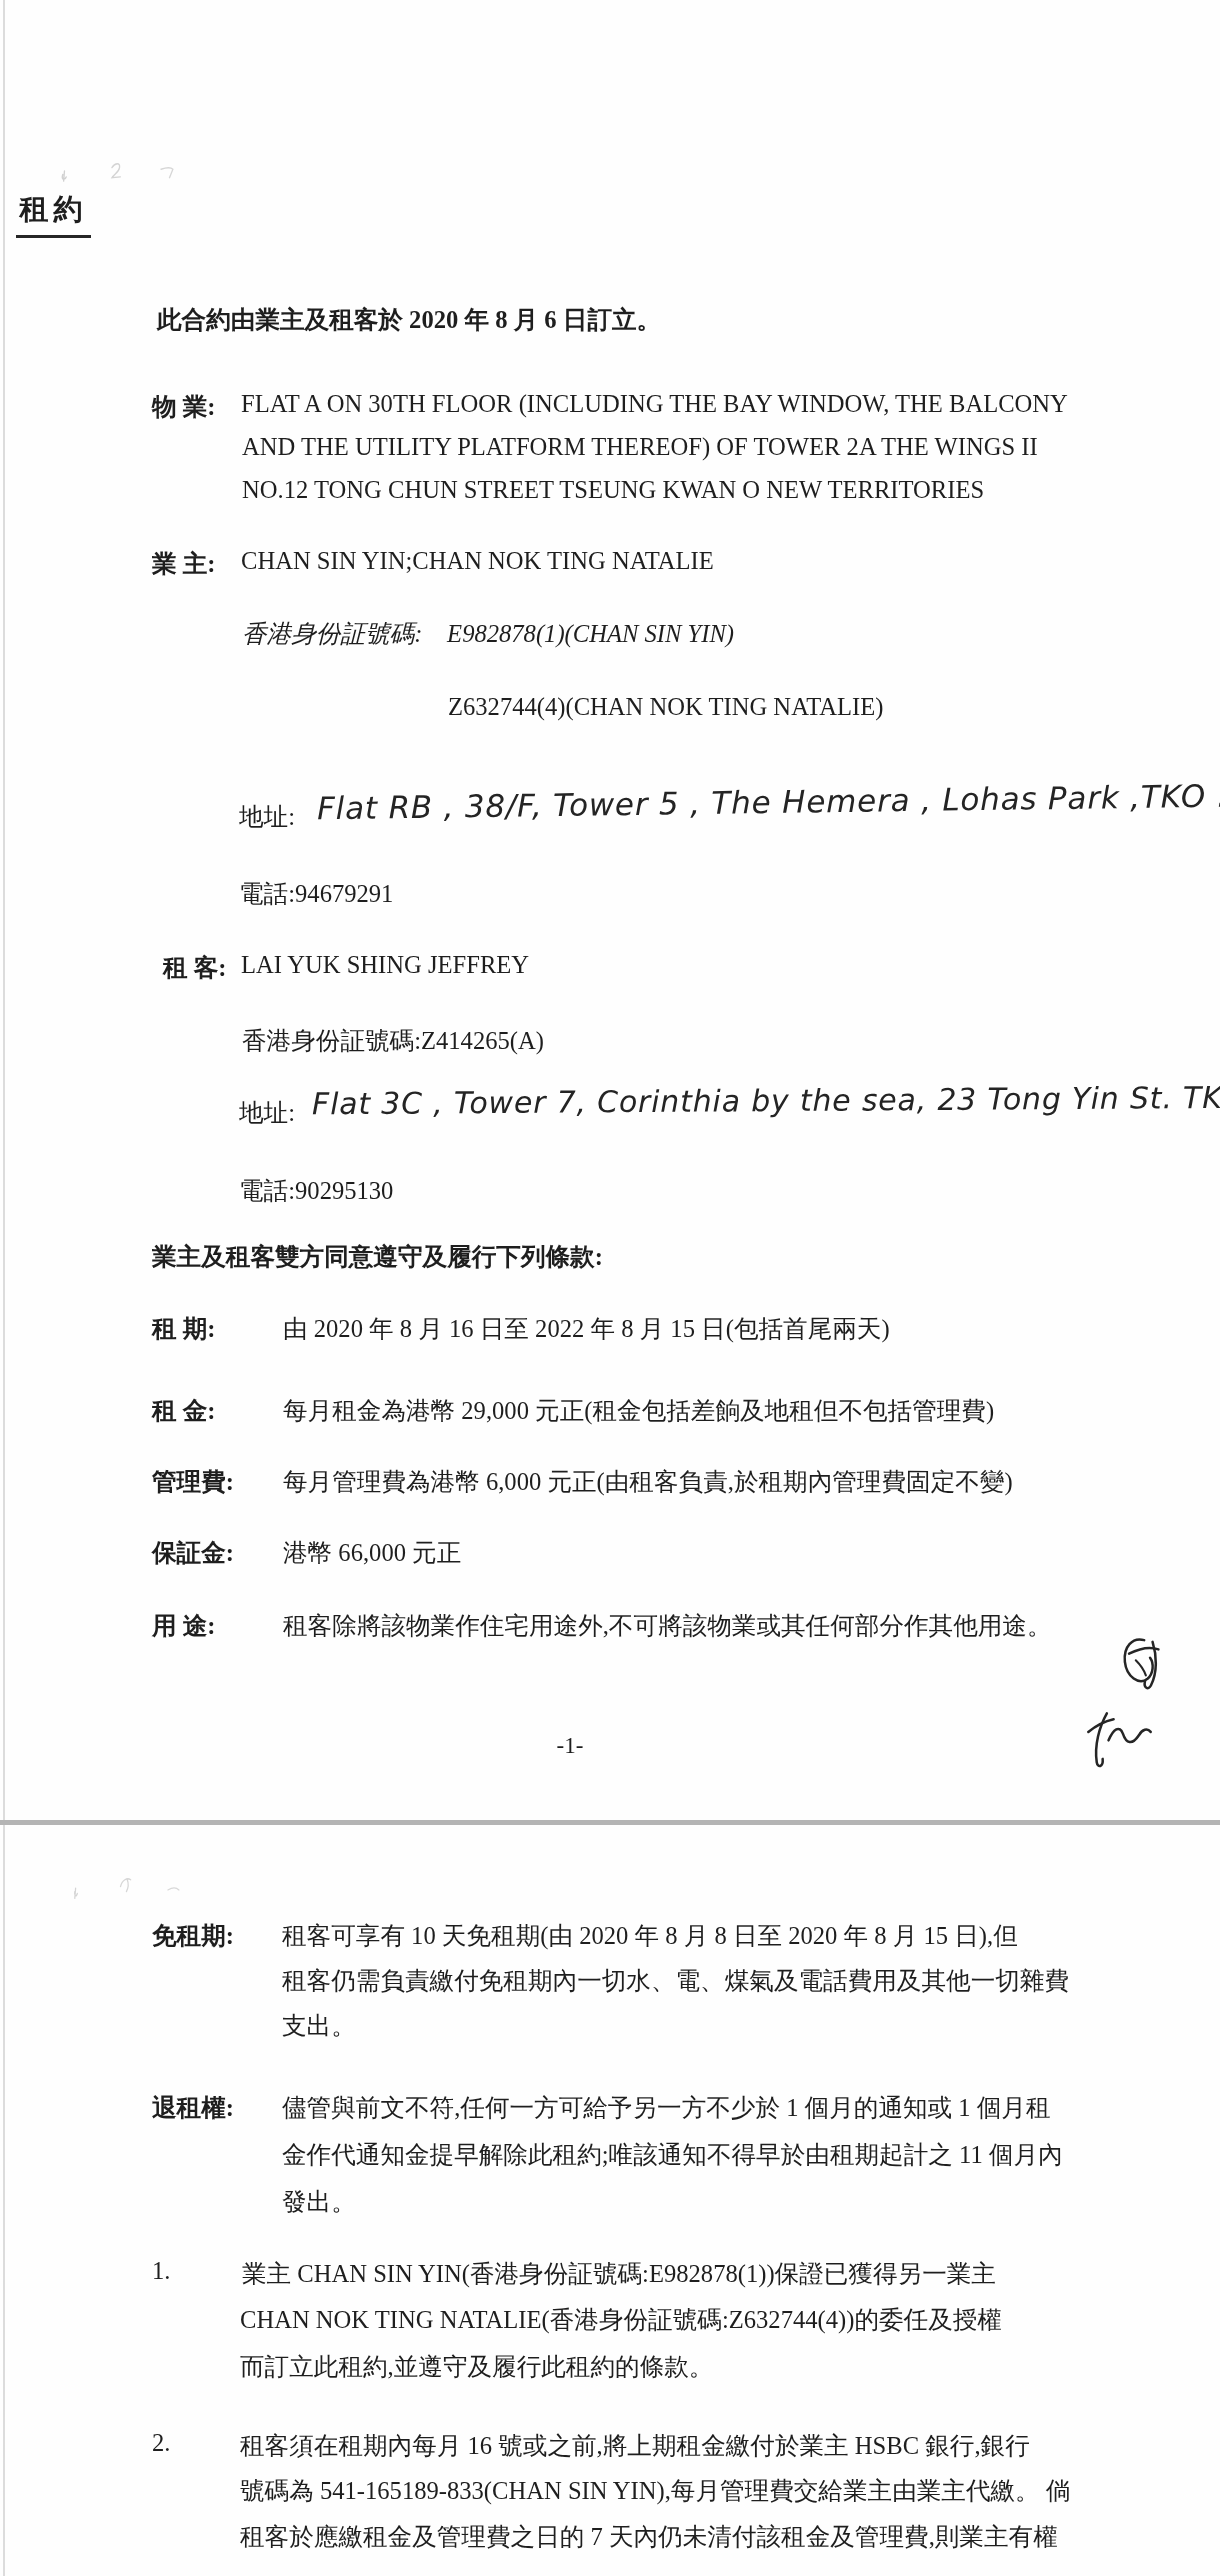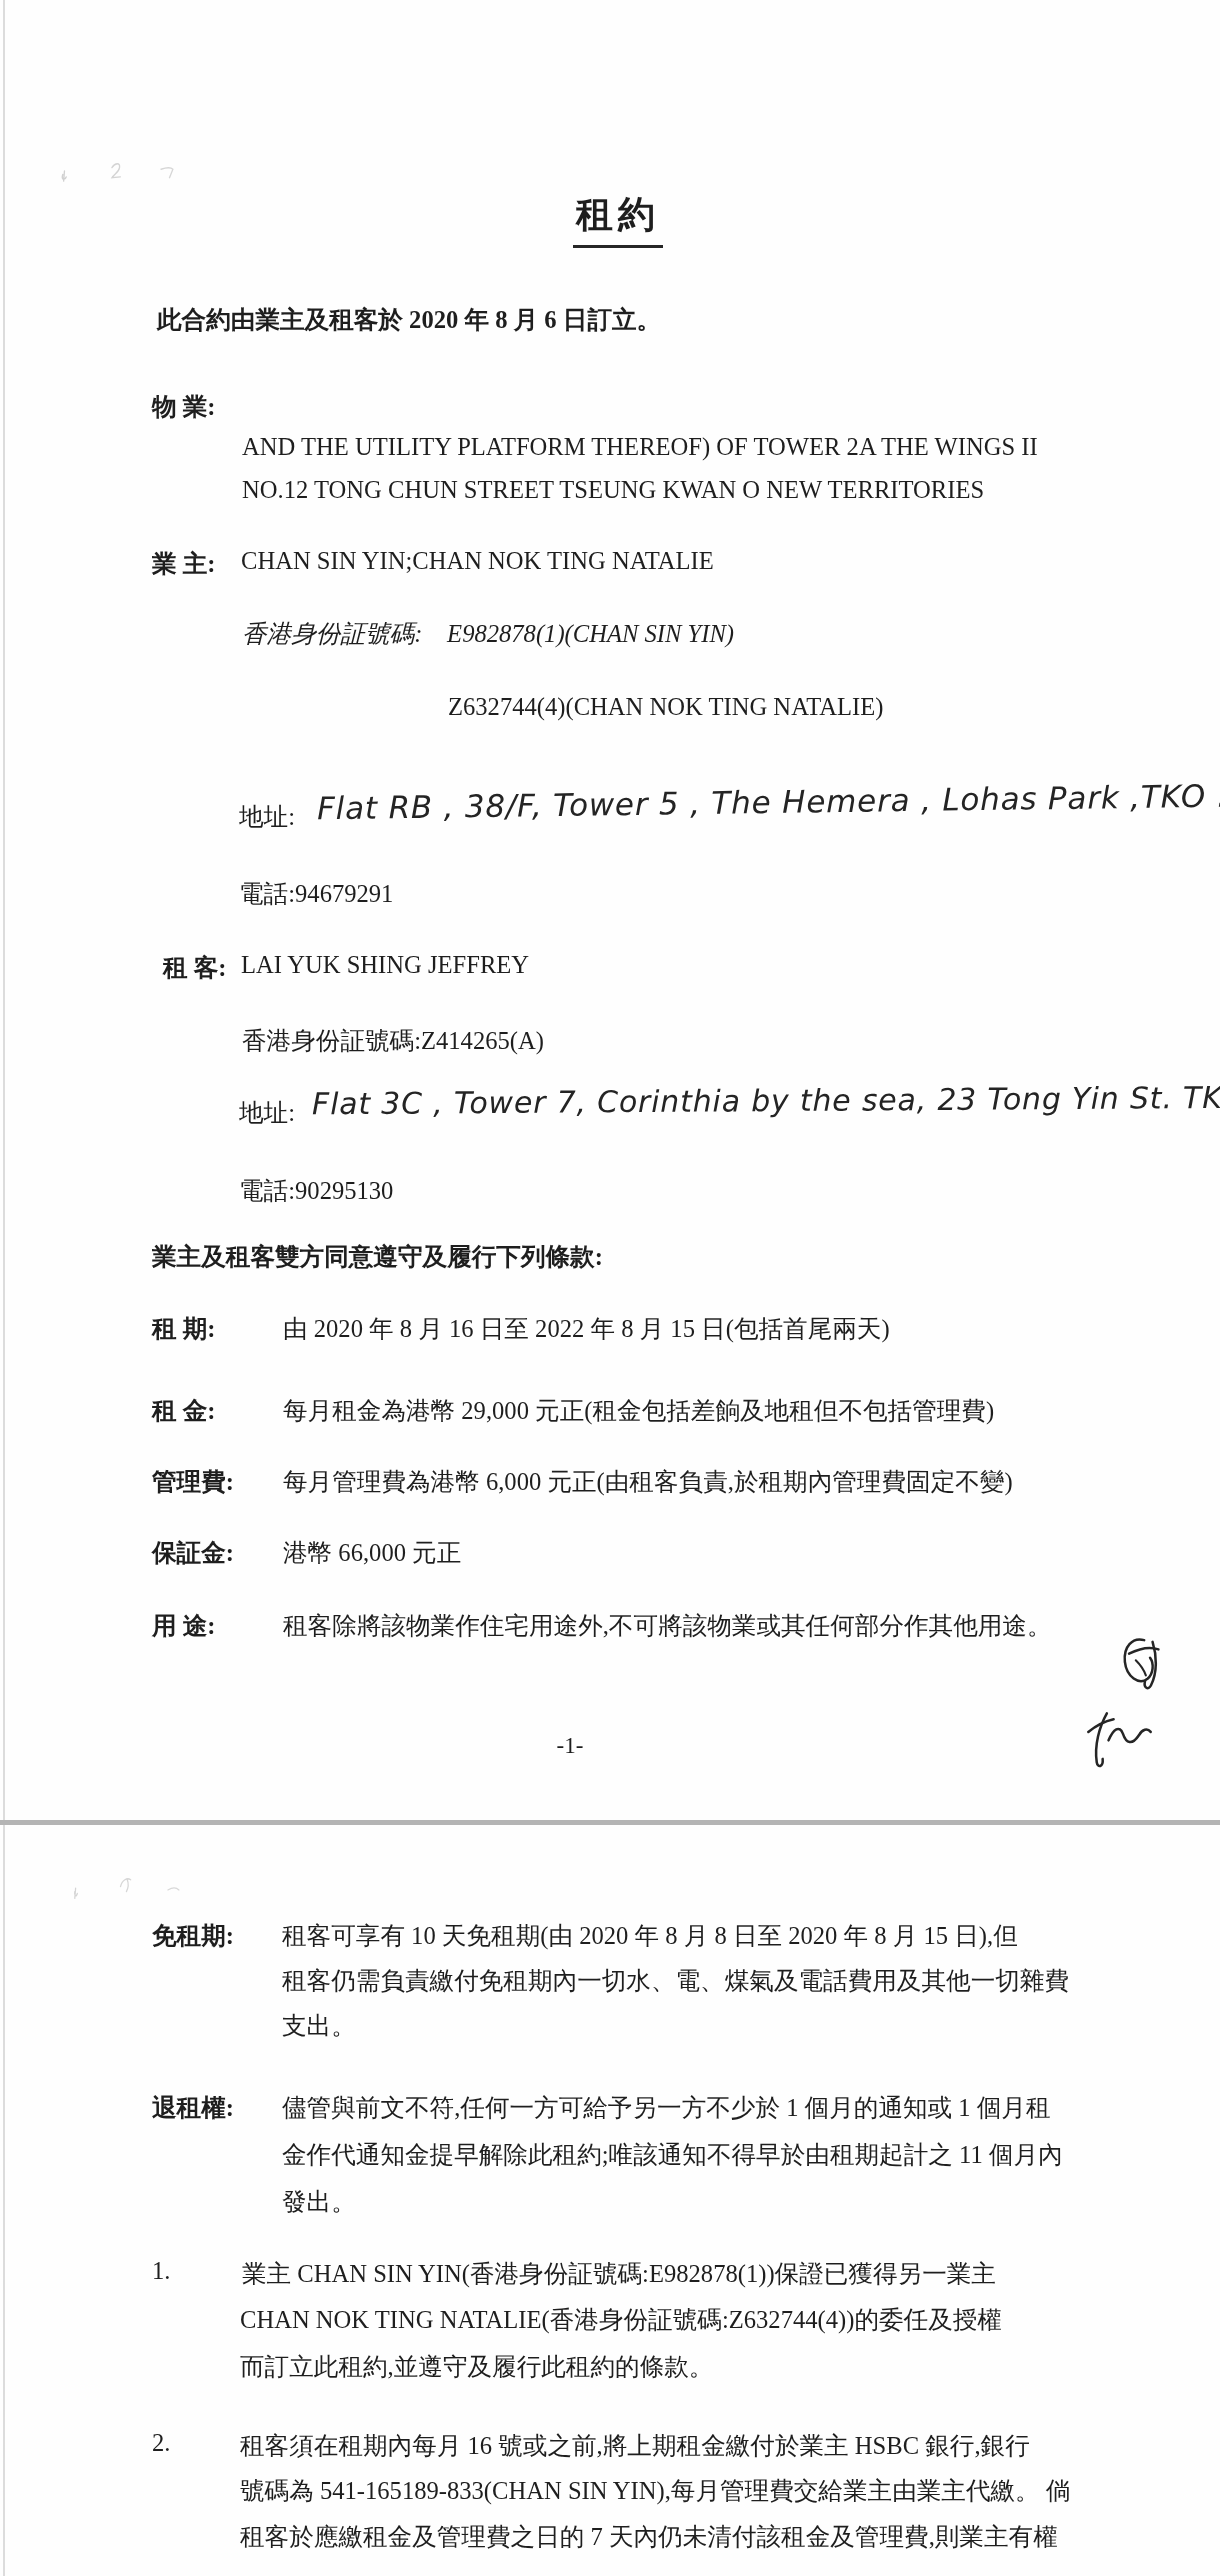--- a/index.html
+++ b/index.html
@@ -5,22 +5,22 @@
   html,body{margin:0;padding:0;background:#ffffff;}
   .canvas{
     position:relative;width:1220px;height:2576px;overflow:hidden;
     background:#fefefe;color:#1e1e1e;
     font-family:"Liberation Serif","DejaVu Serif",serif;
     font-size:24.6px;
   }
   .abs{position:absolute;white-space:nowrap;}
   .b{font-weight:bold;}
   .doc-title{
-    top:190px;left:16px;right:0;text-align:center;
-    font-size:37px;font-weight:bold;letter-spacing:5.1px;
+    top:190px;left:16px;right:0;text-align:left;
+    font-size:29px;font-weight:bold;letter-spacing:5.1px;
   }
   .doc-title .u{
     display:inline-block;border-bottom:3.4px solid #262626;padding:0 3.4px 5.1px 3.4px;
   }
   .hand{
     font-family:"DejaVu Sans",sans-serif;font-style:italic;
     color:#242424;letter-spacing:0.8px;
   }
   .hand1{font-size:31px;transform:rotate(-0.8deg);}
   .hand2{font-size:30px;transform:rotate(-0.4deg);}
@@ -50,20 +50,21 @@
     </svg>
   </div>
 
   <div class="abs doc-title">
     <span class="u">租約</span>
   </div>
 
   <div class="abs b" style="left:157px;top:303px;">此合約由業主及租客於 2020 年 8 月 6 日訂立。</div>
 
   <div class="abs b" style="left:152px;top:390px;">物 業:</div>
+  <div class="abs" style="left:241px;top:390px;">FLAT A ON 30TH FLOOR (INCLUDING THE BAY WINDOW, THE BALCONY</div>
   <div class="abs" style="left:242px;top:433px;">AND THE UTILITY PLATFORM THEREOF) OF TOWER 2A THE WINGS II</div>
   <div class="abs" style="left:242px;top:476px;">NO.12 TONG CHUN STREET TSEUNG KWAN O NEW TERRITORIES</div>
 
   <div class="abs b" style="left:152px;top:547px;">業 主:</div>
   <div class="abs" style="left:241px;top:547px;">CHAN SIN YIN;CHAN NOK TING NATALIE</div>
 
   <div class="abs" style="left:242px;top:617px;font-style:italic;">
     <span>香港身份証號碼:</span>
     <span style="padding-left:18.6px;">E982878(1)(CHAN SIN YIN)</span>
   </div>

